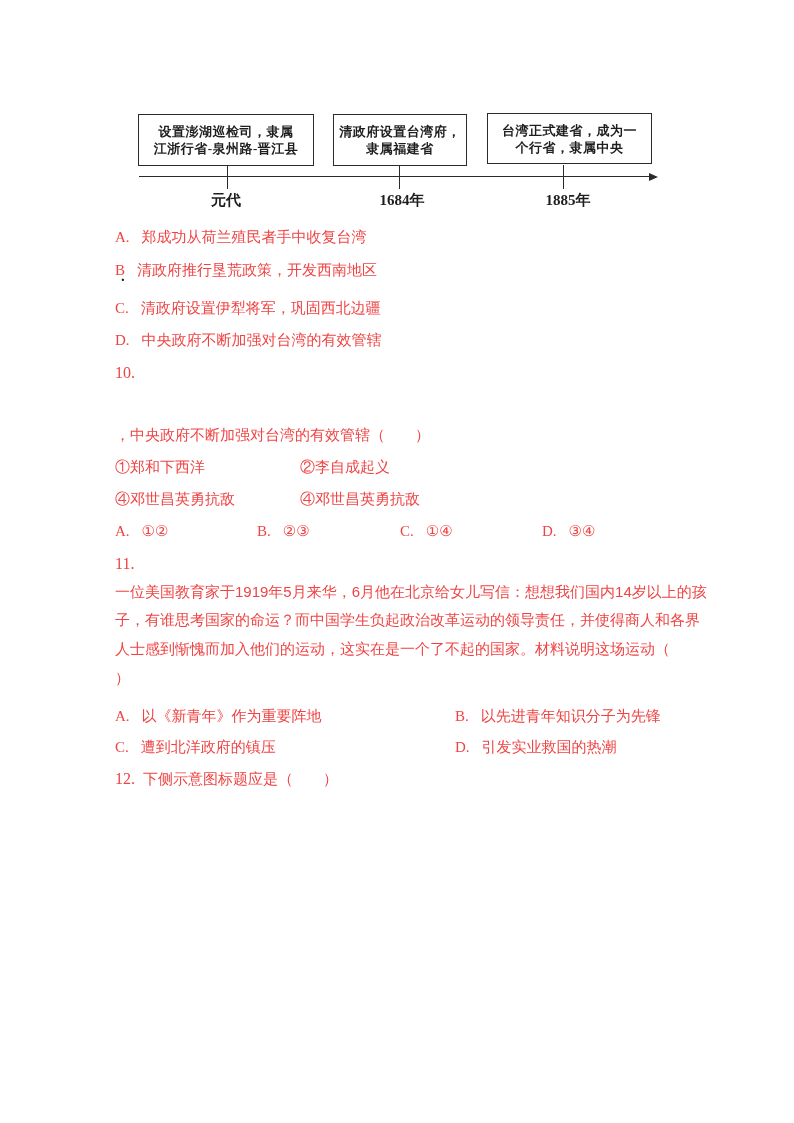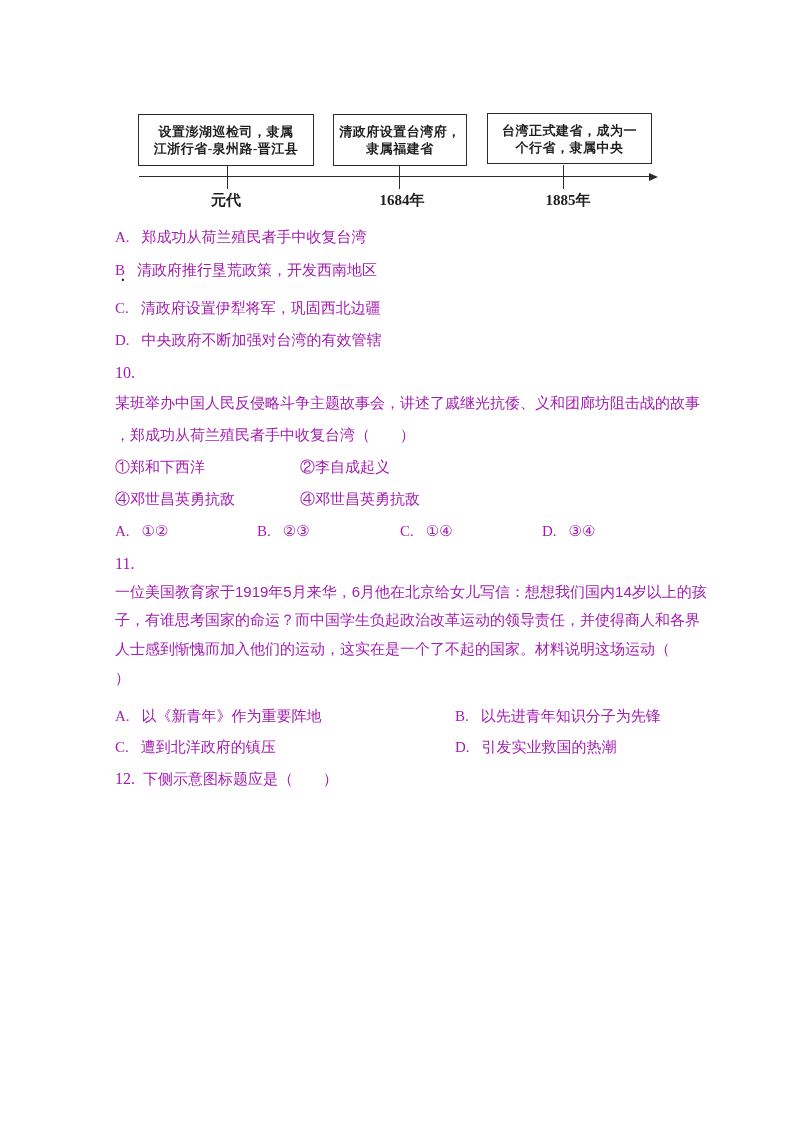--- a/index.html
+++ b/index.html
@@ -73,21 +73,21 @@
   .tl-label-2 { left: 356px; }
   .tl-label-3 { left: 522px; }
   
   .row {
     position: absolute;
     left: 115px;
     height: 22px;
     font-size: 15px;
     line-height: 20px;
     white-space: nowrap;
-    color: #a21caf;
+    color: #ef4444;
   }
   .opt-letter {
     display: inline-block;
     font-family: "Liberation Serif", serif;
     margin-right: 12px;
   }
   .qnum {
     font-family: "Liberation Serif", serif;
     font-size: 16px;
   }
@@ -147,22 +147,21 @@
   </div>
   <span class="stray-dot">.</span>
   <div class="row" style="top:298px">
     <span class="opt-letter">C.</span><span>清政府设置伊犁将军，巩固西北边疆</span>
   </div>
   <div class="row" style="top:330px">
     <span class="opt-letter">D.</span><span>中央政府不断加强对台湾的有效管辖</span>
   </div>
 
   <div class="row qnum" style="top:363px">10.</div>
-  <div class="row" style="top:393px">某班举办中国人民反侵略斗争主题故事会，讲述了戚继光抗倭、义和团廊坊阻击战的故事</div>
-  <div class="row" style="top:425px">，郑成功从荷兰殖民者手中收复台湾（　　）</div>
+  <div class="row" style="top:425px">，中央政府不断加强对台湾的有效管辖（　　）</div>
 
   <div class="row" style="top:457px">
     <span class="abs" style="left:0">①郑和下西洋</span>
     <span class="abs col2">②李自成起义</span>
   </div>
   <div class="row" style="top:489px">
     <span class="abs" style="left:0">④邓世昌英勇抗敌</span>
     <span class="abs col2">④邓世昌英勇抗敌</span>
   </div>
 

